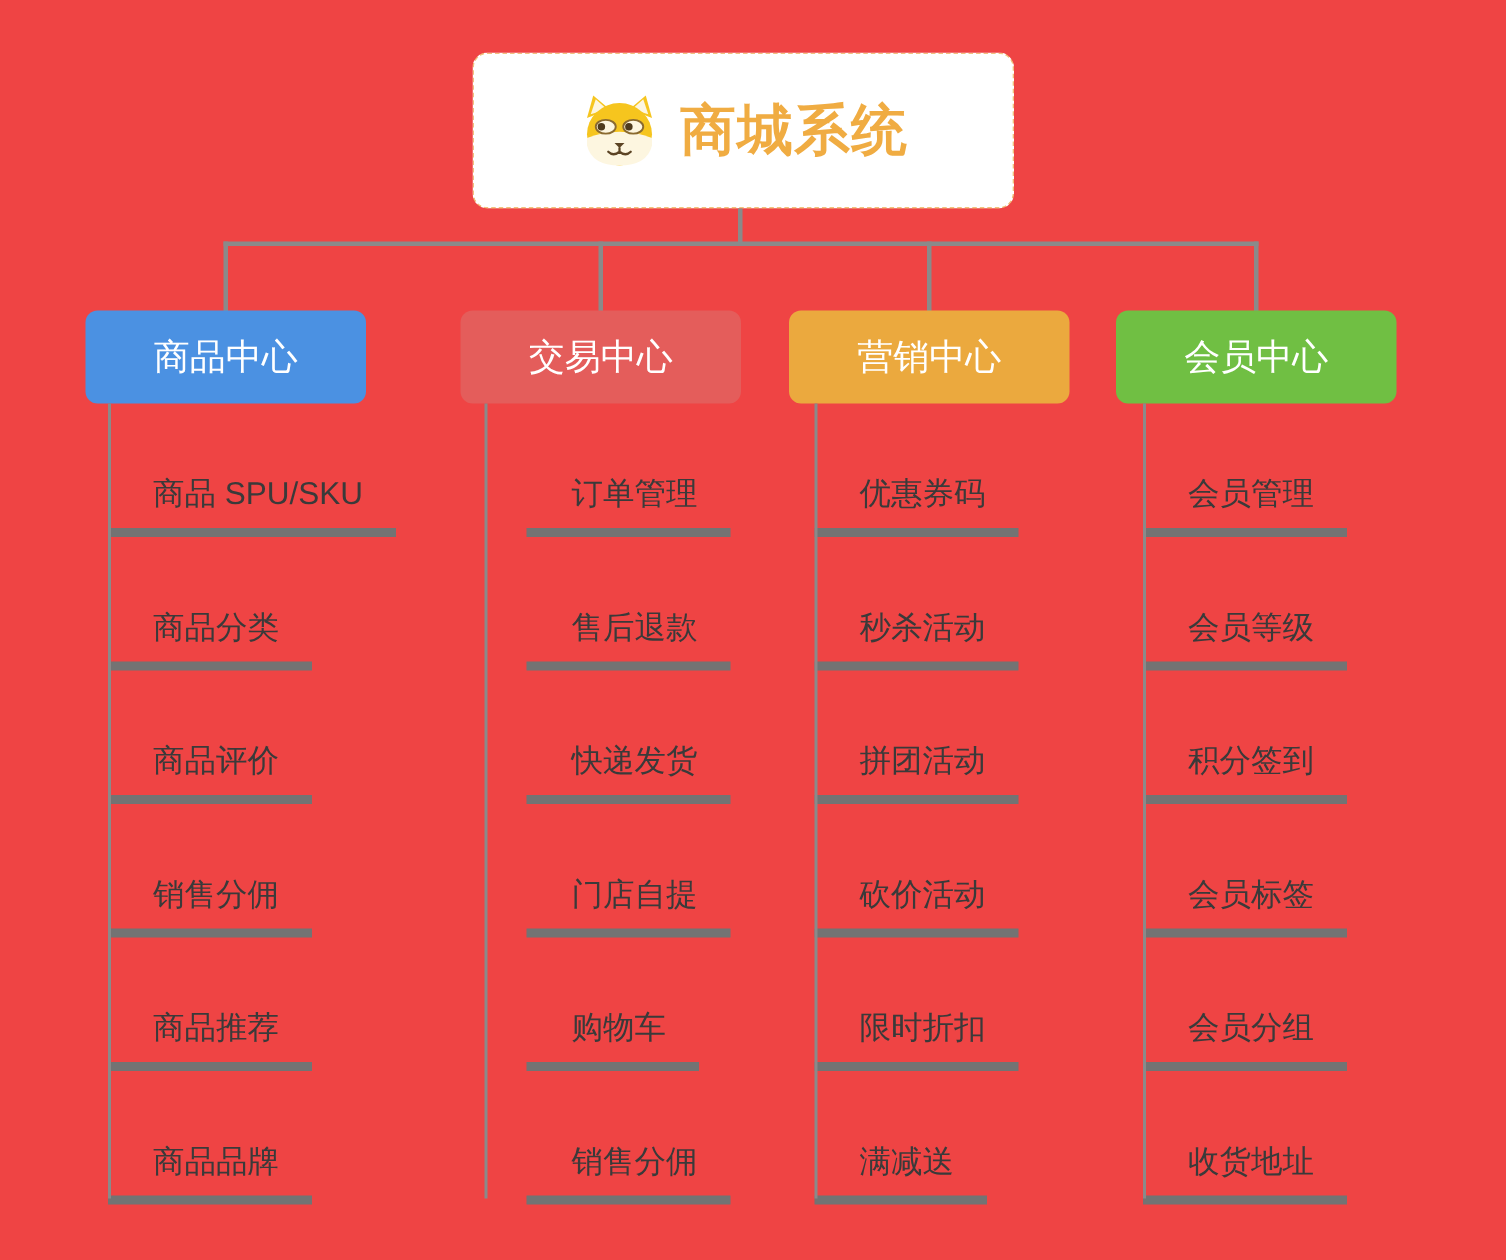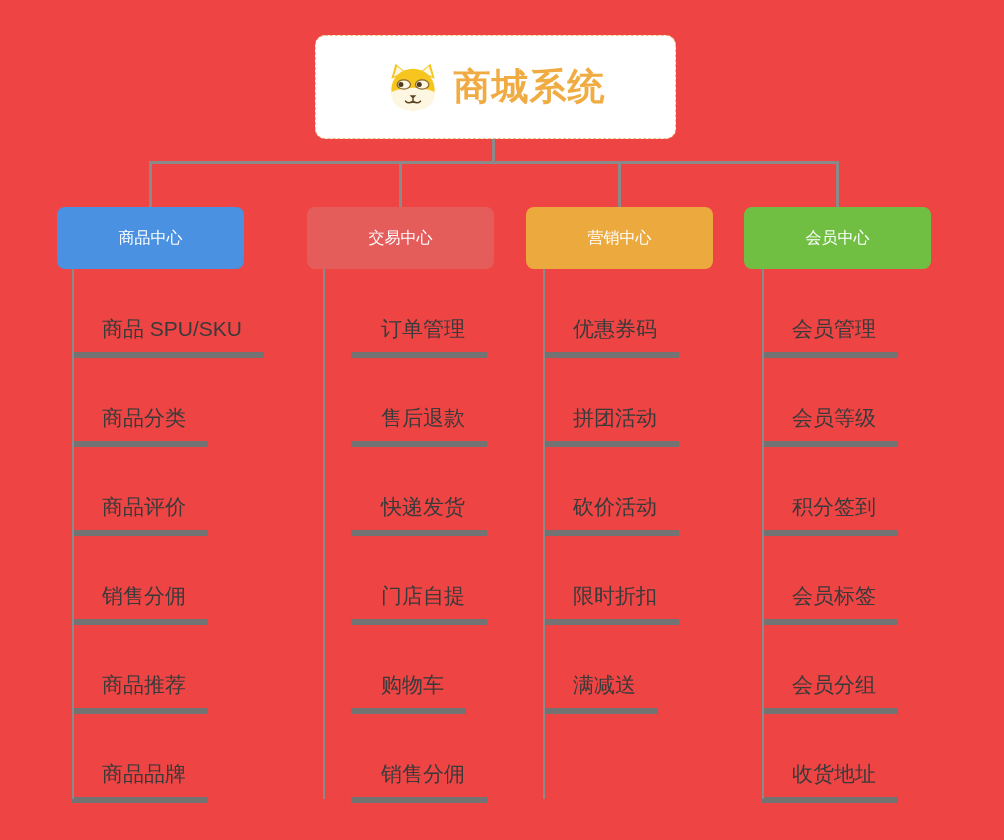--- a/index.html
+++ b/index.html
@@ -45,21 +45,21 @@
     position:absolute;top:207px;
     width:187px;height:62px;
     border-radius:8px;
     display:flex;align-items:center;justify-content:center;
   }
   .branch-box-0{left:57px;}
   .branch-box-1{left:307px;}
   .branch-box-2{left:526px;}
   .branch-box-3{left:744px;}
   .branch-label{
-    color:#ffffff;font-size:16px;
+    color:#ffffff;font-size:24px;
     white-space:nowrap;
     text-align:center;
   }
   
   .col{position:absolute;top:269px;}
   .col-0{left:72px;}
   .col-1{left:323px;padding-left:28px;}
   .col-2{left:543px;}
   .col-3{left:762px;}
   .col-line{
@@ -168,20 +168,23 @@
         <span class="item-label">销售分佣</span>
       </div>
   </div>
 
   <div class="col col-2">
     <div class="col-line"></div>
     <div class="item">
         <span class="item-label">优惠券码</span>
       </div>
     <div class="item">
+        <span class="item-label">秒杀活动</span>
+      </div>
+    <div class="item">
         <span class="item-label">拼团活动</span>
       </div>
     <div class="item">
         <span class="item-label">砍价活动</span>
       </div>
     <div class="item">
         <span class="item-label">限时折扣</span>
       </div>
     <div class="item">
         <span class="item-label">满减送</span>

